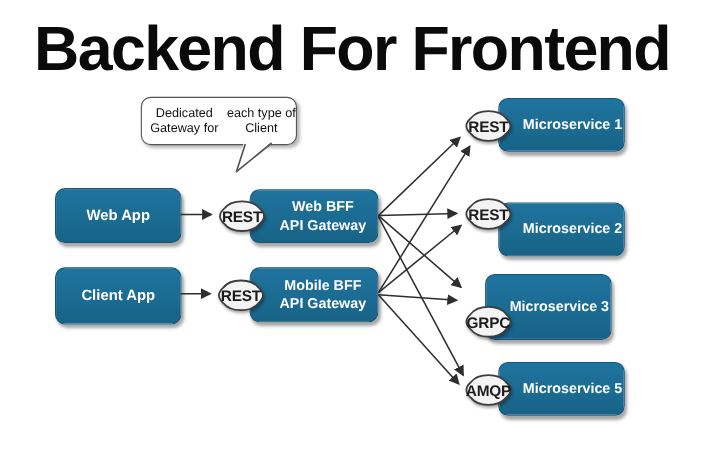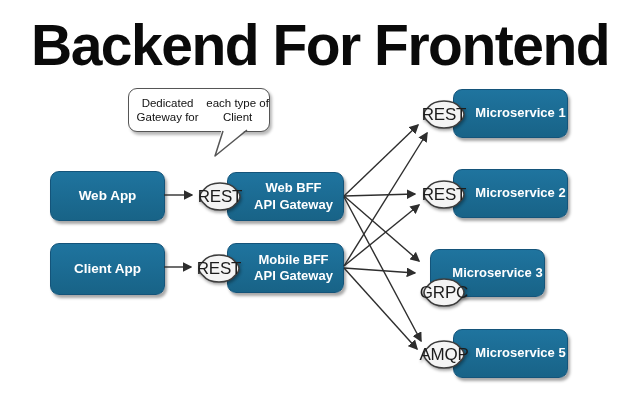--- a/index.html
+++ b/index.html
@@ -25,21 +25,21 @@
   .gateway{font-size:13px;padding-left:16px;box-sizing:border-box;}
   .micro{font-size:13px;padding-left:20px;box-sizing:border-box;}
   .badge{
     position:absolute;width:44px;height:33px;
     filter:drop-shadow(1.5px 2px 1.5px rgba(0,0,0,0.35));
   }
   .badge svg{position:absolute;left:0;top:0;width:44px;height:33px;}
   .badge span{
     position:absolute;left:0;top:0;width:44px;height:33px;
     display:flex;align-items:center;justify-content:center;
-    font-size:17px;font-weight:400;color:#1c1c1c;letter-spacing:-0.2px;
+    font-size:14px;font-weight:700;color:#1c1c1c;letter-spacing:-0.2px;
   }
   .callout{
     position:absolute;left:128px;top:88px;width:142px;height:44px;
     background:#ffffff;border:1.5px solid #555555;border-radius:9px;
     box-shadow:2px 2.5px 3px rgba(0,0,0,0.28);
     box-sizing:border-box;
     display:flex;flex-direction:row;align-items:center;justify-content:center;
     font-size:11.5px;line-height:14px;color:#111111;text-align:center;
   }
   .overlay{position:absolute;left:0;top:0;width:640px;height:416px;pointer-events:none;}
@@ -76,24 +76,24 @@
   <div class="node gateway" style="left:227px;top:243px;width:117px;height:50px;">
     <span>
       <span>Mobile BFF</span><br>
       <span>API Gateway</span>
     </span>
   </div>
 
   <div class="node micro" style="left:453px;top:89px;width:115px;height:49px;">
     <span>Microservice 1</span>
   </div>
-  <div class="node micro" style="left:453px;top:169px;width:115px;height:49px;">
+  <div class="node micro" style="left:453px;top:184px;width:115px;height:49px;">
     <span>Microservice 2</span>
   </div>
-  <div class="node micro" style="left:430px;top:249px;width:115px;height:48px;">
+  <div class="node micro" style="left:441px;top:249px;width:115px;height:60px;">
     <span>Microservice 3</span>
   </div>
   <div class="node micro" style="left:453px;top:329px;width:115px;height:49px;">
     <span>Microservice 5</span>
   </div>
 
   <div class="badge" style="left:198px;top:180px;">
     <svg viewBox="0 0 44 33">
       <path d="M6,9.5 Q11,3 22,3 Q33,3 38,9.5 Q42,13 42,16.5 Q42,20 38,23.5 Q33,30 22,30 Q11,30 6,23.5 Q2,20 2,16.5 Q2,13 6,9.5 Z" fill="#f4f4f4" stroke="#3d3d3d" stroke-width="1.6"></path>
     </svg>

